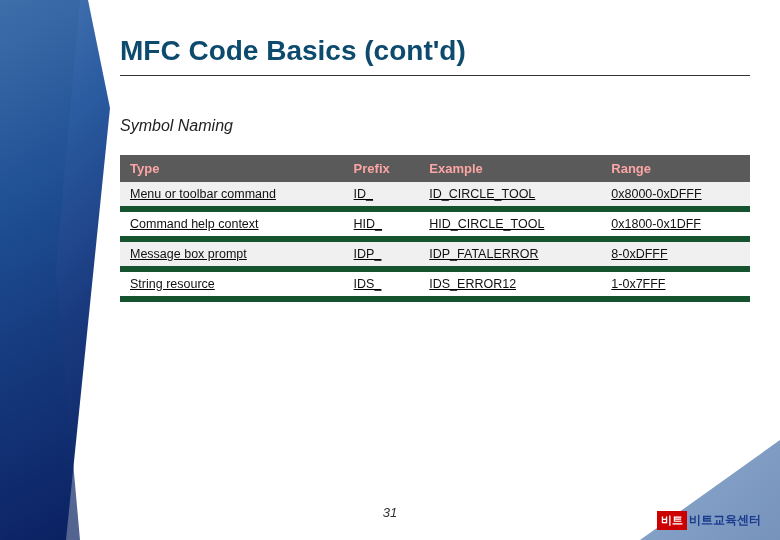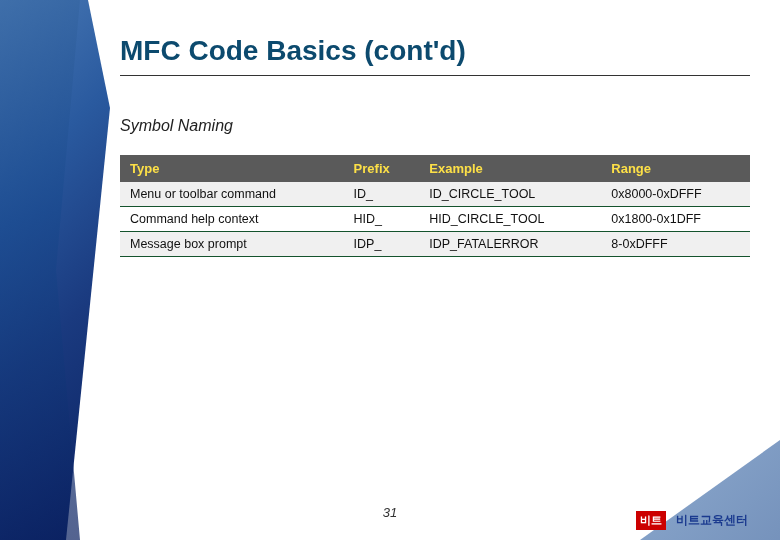--- a/index.html
+++ b/index.html
@@ -85,32 +85,33 @@
 
     table {
       width: 100%;
       border-collapse: collapse;
       font-size: 13px;
       font-family: Arial, Helvetica, sans-serif;
     }
 
     thead tr {
       background: #5a5a5a;
-      color: #fde047;
+      color: #fca5a5;
     }
 
     thead th {
       padding: 6px 10px;
       text-align: left;
       font-weight: bold;
       font-size: 13px;
     }
 
     tbody tr {
-      border-bottom: 1px solid #14532d;
+      border-bottom: 6px solid #14532d;
+      text-decoration: underline;
     }
 
     tbody tr:nth-child(odd) {
       background: #f0f0f0;
     }
 
     tbody tr:nth-child(even) {
       background: #ffffff;
     }
 
@@ -128,25 +129,25 @@
       font-size: 13px;
       color: #333;
       font-family: Arial, Helvetica, sans-serif;
       z-index: 2;
       font-style: italic;
     }
 
     .logo {
       position: absolute;
       bottom: 10px;
-      right: 32px;
+      right: 19px;
       z-index: 2;
       display: flex;
       align-items: center;
-      gap: 10px;
+      gap: 2px;
     }
 
     .logo-box {
       background: #cc0000;
       color: white;
       font-size: 11px;
       font-weight: bold;
       padding: 2px 4px;
       font-family: Arial, sans-serif;
     }
@@ -191,20 +192,26 @@
           <td>HID_</td>
           <td>HID_CIRCLE_TOOL</td>
           <td>0x1800-0x1DFF</td>
         </tr>
         <tr>
           <td>Message box prompt</td>
           <td>IDP_</td>
           <td>IDP_FATALERROR</td>
           <td>8-0xDFFF</td>
         </tr>
+        <tr>
+          <td>String resource</td>
+          <td>IDS_</td>
+          <td>IDS_ERROR12</td>
+          <td>1-0x7FFF</td>
+        </tr>
       </tbody>
   </table>
 </div>
 
 <div class="page-number">31</div>
 
 <div class="logo">
   <span class="logo-box">비트</span>
   <span class="logo-text">비트교육센터</span>
 </div>

